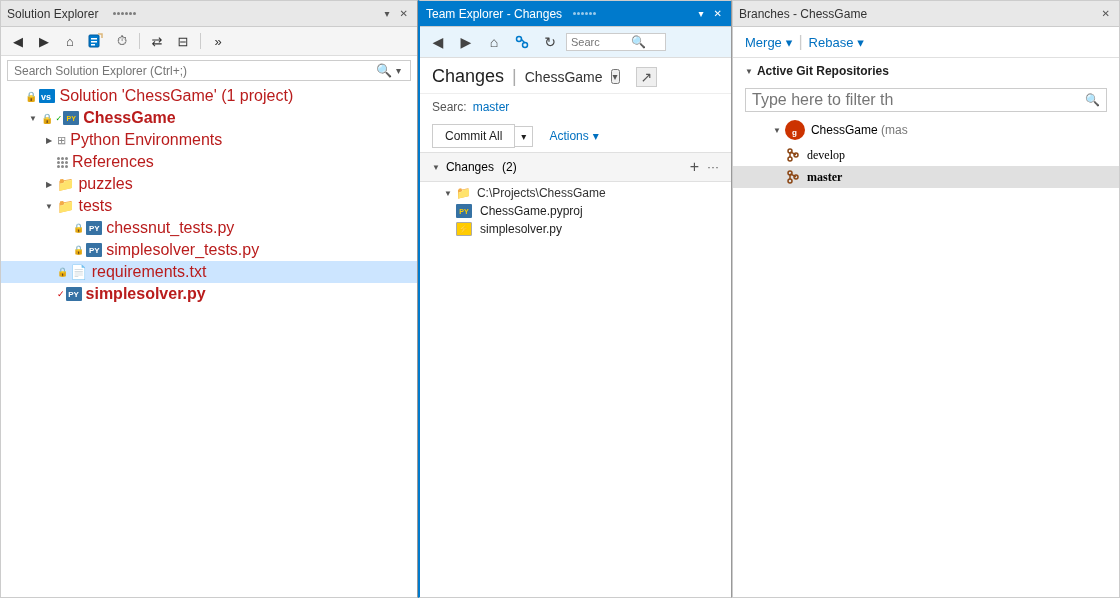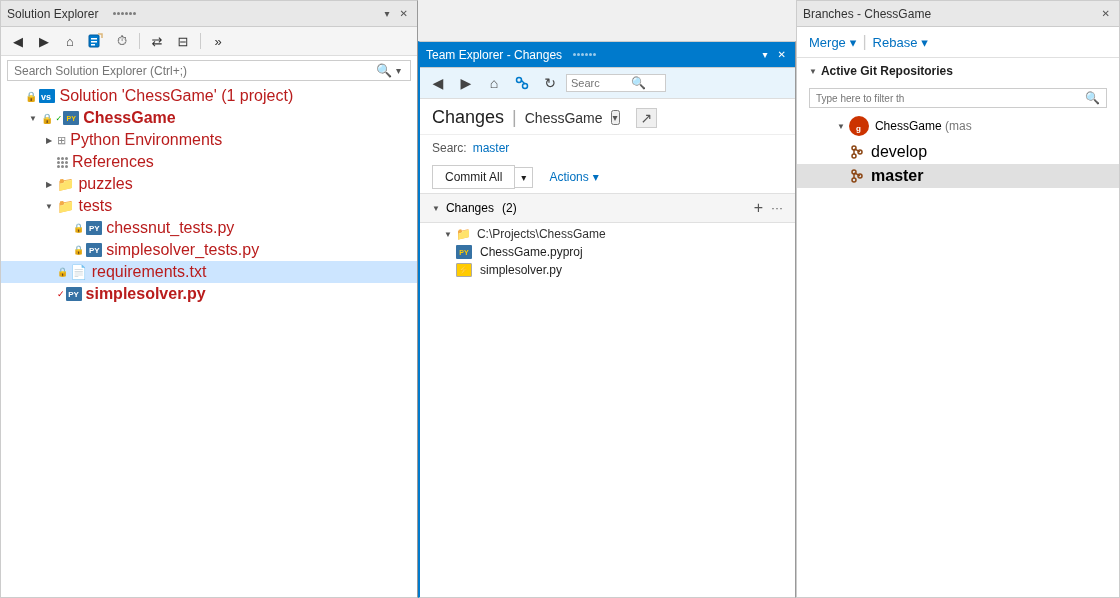--- a/index.html
+++ b/index.html
@@ -22,24 +22,23 @@
     }
 
     
     .panel-solution {
       width: 418px;
       border-right: 1px solid #999;
     }
 
     
     .panel-team {
-      width: 378px;
+      width: 314px;
       border-right: 1px solid #999;
       border-left: 2px solid #007acc;
-      margin-top: 41px;
     }
 
     
     .panel-branches {
       flex: 1;
     }
 
     
     .title-bar {
       display: flex;
@@ -433,21 +432,21 @@
       align-items: center;
       margin: 4px 12px;
       border: 1px solid #ccc;
       background: white;
       padding: 2px 6px;
     }
 
     .filter-bar input {
       border: none;
       outline: none;
-      font-size: 10px;
+      font-size: 16px;
       color: #999;
       flex: 1;
       background: transparent;
     }
 
     .repo-item {
       display: flex;
       align-items: center;
       padding: 4px 12px 4px 24px;
       cursor: pointer;
@@ -465,21 +464,22 @@
       font-size: 11px;
       font-weight: bold;
       margin-right: 6px;
     }
 
     .branch-item {
       display: flex;
       align-items: center;
       padding: 3px 12px 3px 36px;
       cursor: pointer;
-      font-size: 16px;
+      font-size: 12px;
+      font-family: Liberation Serif, serif;
     }
 
     .branch-item.active {
       background: #e0e0e0;
       font-weight: bold;
     }
 
     
     .py-icon {
       display: inline-flex;

